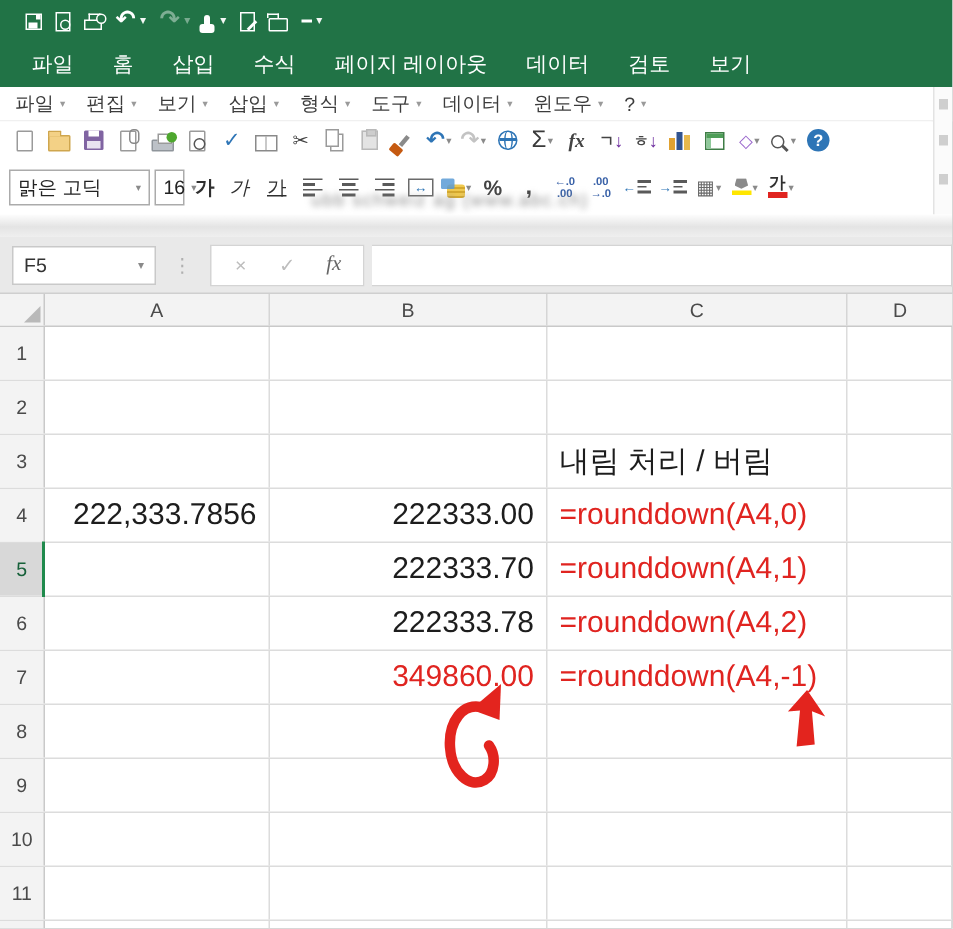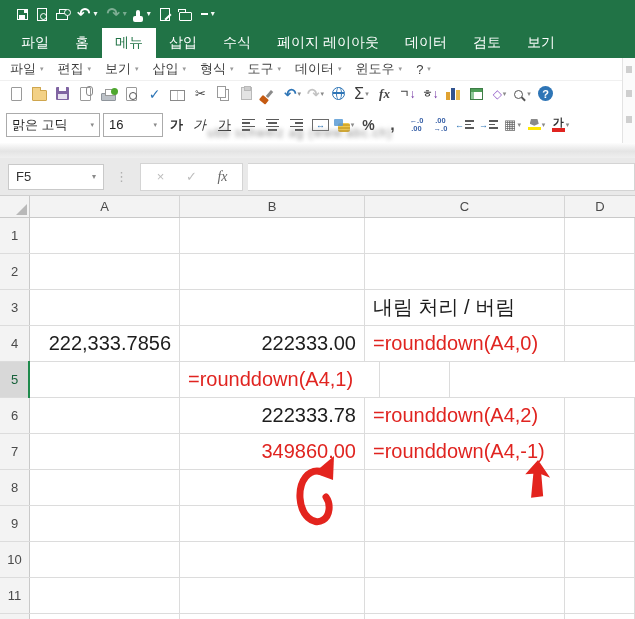--- a/index.html
+++ b/index.html
@@ -83,21 +83,21 @@
 .sh-pivot::before{content:"";position:absolute;left:0;right:0;top:0;height:3px;background:#4e9e58}
 .sh-pivot::after{content:"";position:absolute;left:0;top:3px;bottom:0;width:3px;background:#8fc99a}
 .t-shapes{font-size:12px;color:#9966cc;line-height:12px}
 .sh-lens{width:9px;height:9px;border:1.5px solid #555;border-radius:50%;margin:2px 3px 0 0}
 .sh-lens::after{content:"";position:absolute;width:5px;height:1.5px;background:#555;transform:rotate(45deg);right:-4px;bottom:-1px}
 .sh-help{width:15px;height:15px;border-radius:50%;background:#2e75b6;color:#fff;font-size:11px;font-weight:700;display:flex;align-items:center;justify-content:center}
 
 .combo{display:flex;align-items:center;justify-content:space-between;height:24px;border:1px solid #ababab;background:#fff;font-size:13px;color:#222;padding:0 5px;flex:0 0 auto}
 .combo .gcar{margin-left:4px}
 .cb-font{width:94px}
-.cb-size{width:60px}
+.cb-size{width:20px}
 .ch{font-size:13px;color:#2f2f2f;line-height:14px}
 .b7{font-weight:700}
 .it{transform:skewX(-14deg);display:inline-block}
 .ul{text-decoration:underline}
 .al{display:flex;flex-direction:column;gap:2px;width:13px}
 .al i{display:block;height:1.5px;background:#5a5a5a}
 .al i:nth-child(odd){width:100%}
 .al i:nth-child(even){width:62%}
 .al.c i:nth-child(even){margin:0 auto}
 .al.r i:nth-child(even){margin-left:auto}
@@ -195,21 +195,20 @@
           <i></i>
         </span>
         <span class="car">▾</span>
       </span>
   </div>
 
   <div class="tabs">
     <div style="display:flex">
         <div class="tab">파일</div>
         <div class="tab">홈</div>
-        <div class="tab active">메뉴</div>
         <div class="tab">삽입</div>
         <div class="tab">수식</div>
         <div class="tab">페이지 레이아웃</div>
         <div class="tab">데이터</div>
         <div class="tab">검토</div>
         <div class="tab">보기</div>
       </div>
 
   </div>
 
@@ -508,20 +507,21 @@
         <div class="grow">
           <div class="rhead">4</div>
           <div class="cell col-a">222,333.7856</div>
           <div class="cell col-b">222333.00</div>
           <div class="cell col-c red">=rounddown(A4,0)</div>
           <div class="cell col-d"></div>
         </div>
         <div class="grow">
           <div class="rhead sel">5</div>
           <div class="cell col-a"></div>
+          <div class="cell col-b">222333.70</div>
           <div class="cell col-c red">=rounddown(A4,1)</div>
           <div class="cell col-d"></div>
         </div>
         <div class="grow">
           <div class="rhead">6</div>
           <div class="cell col-a"></div>
           <div class="cell col-b">222333.78</div>
           <div class="cell col-c red">=rounddown(A4,2)</div>
           <div class="cell col-d"></div>
         </div>

